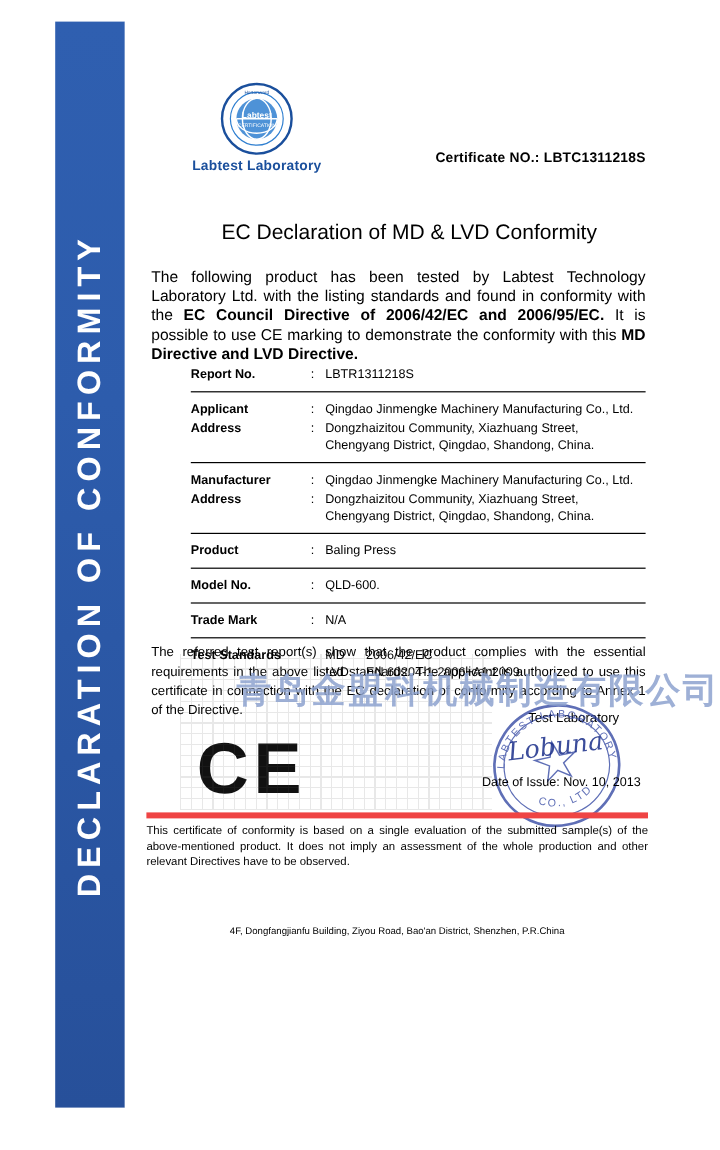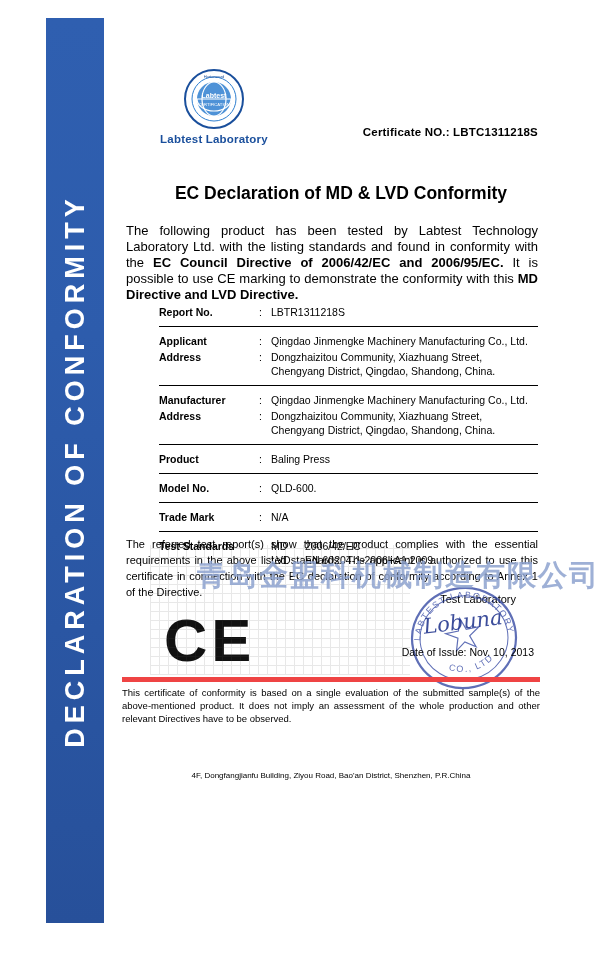--- a/index.html
+++ b/index.html
@@ -87,21 +87,21 @@
     letter-spacing: .2px;
   }
 
   .title {
     position: absolute;
     left: 0;
     right: 0;
     top: 165px;
     text-align: center;
     font-size: 17.5px;
-    font-weight: bold;
+    font-weight: normal;
     color: #000;
     padding-left: 22px;
   }
 
   .intro {
     position: absolute;
     left: 22px;
     right: 18px;
     top: 205px;
     font-size: 13px;

